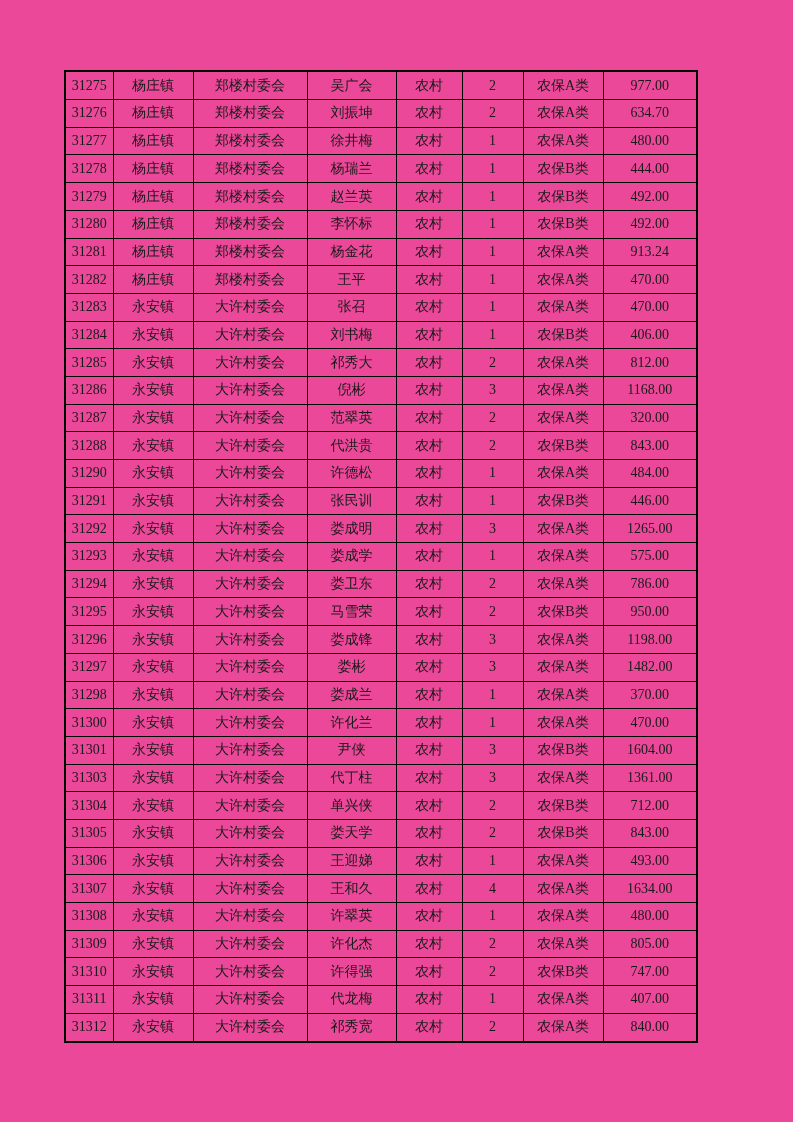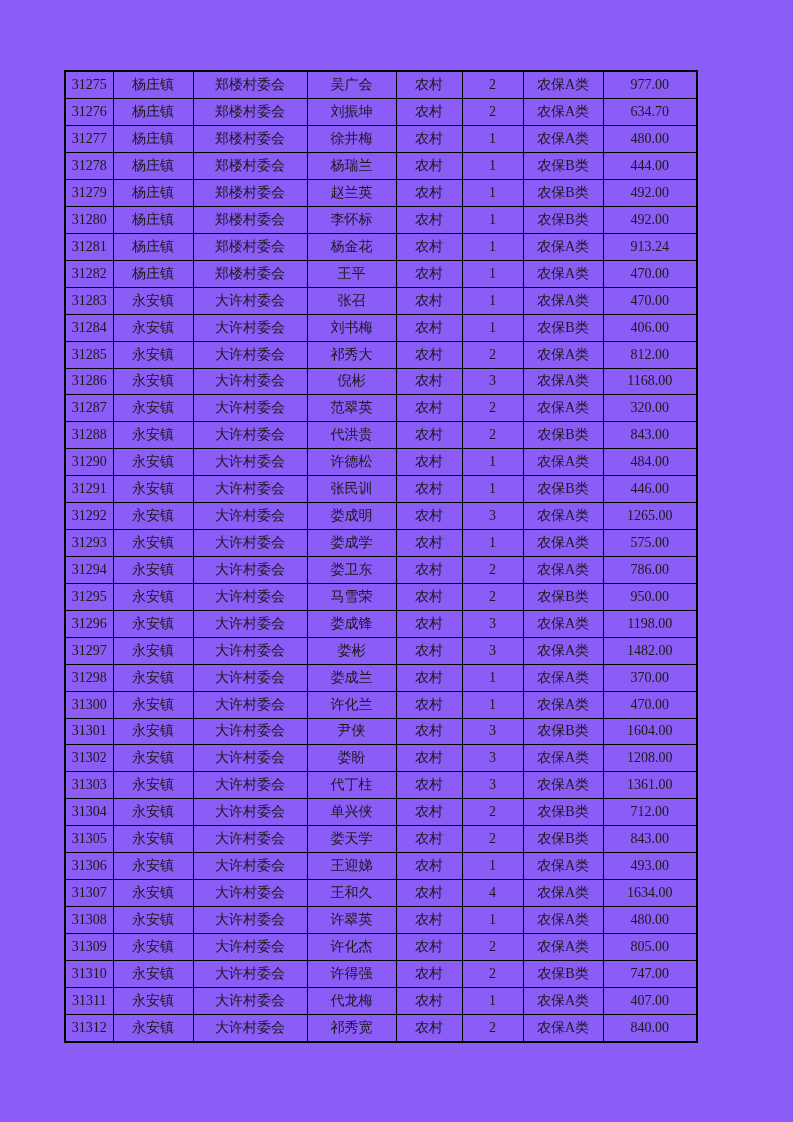--- a/index.html
+++ b/index.html
@@ -4,21 +4,21 @@
 <style>
   html, body {
     margin: 0;
     padding: 0;
     background: #ffffff;
   }
   .page {
     position: relative;
     width: 793px;
     height: 1122px;
-    background: #8b5cf6;
+    background: #ec4899;
     overflow: hidden;
   }
   table.records {
     position: absolute;
     left: 64px;
     top: 70px;
     width: 633px;
     height: 973px;
     border-collapse: collapse;
     table-layout: fixed;
@@ -305,30 +305,20 @@
           <td>31301</td>
           <td>永安镇</td>
           <td>大许村委会</td>
           <td>尹侠</td>
           <td>农村</td>
           <td>3</td>
           <td>农保B类</td>
           <td>1604.00</td>
         </tr>
         <tr>
-          <td>31302</td>
-          <td>永安镇</td>
-          <td>大许村委会</td>
-          <td>娄盼</td>
-          <td>农村</td>
-          <td>3</td>
-          <td>农保A类</td>
-          <td>1208.00</td>
-        </tr>
-        <tr>
           <td>31303</td>
           <td>永安镇</td>
           <td>大许村委会</td>
           <td>代丁柱</td>
           <td>农村</td>
           <td>3</td>
           <td>农保A类</td>
           <td>1361.00</td>
         </tr>
         <tr>

